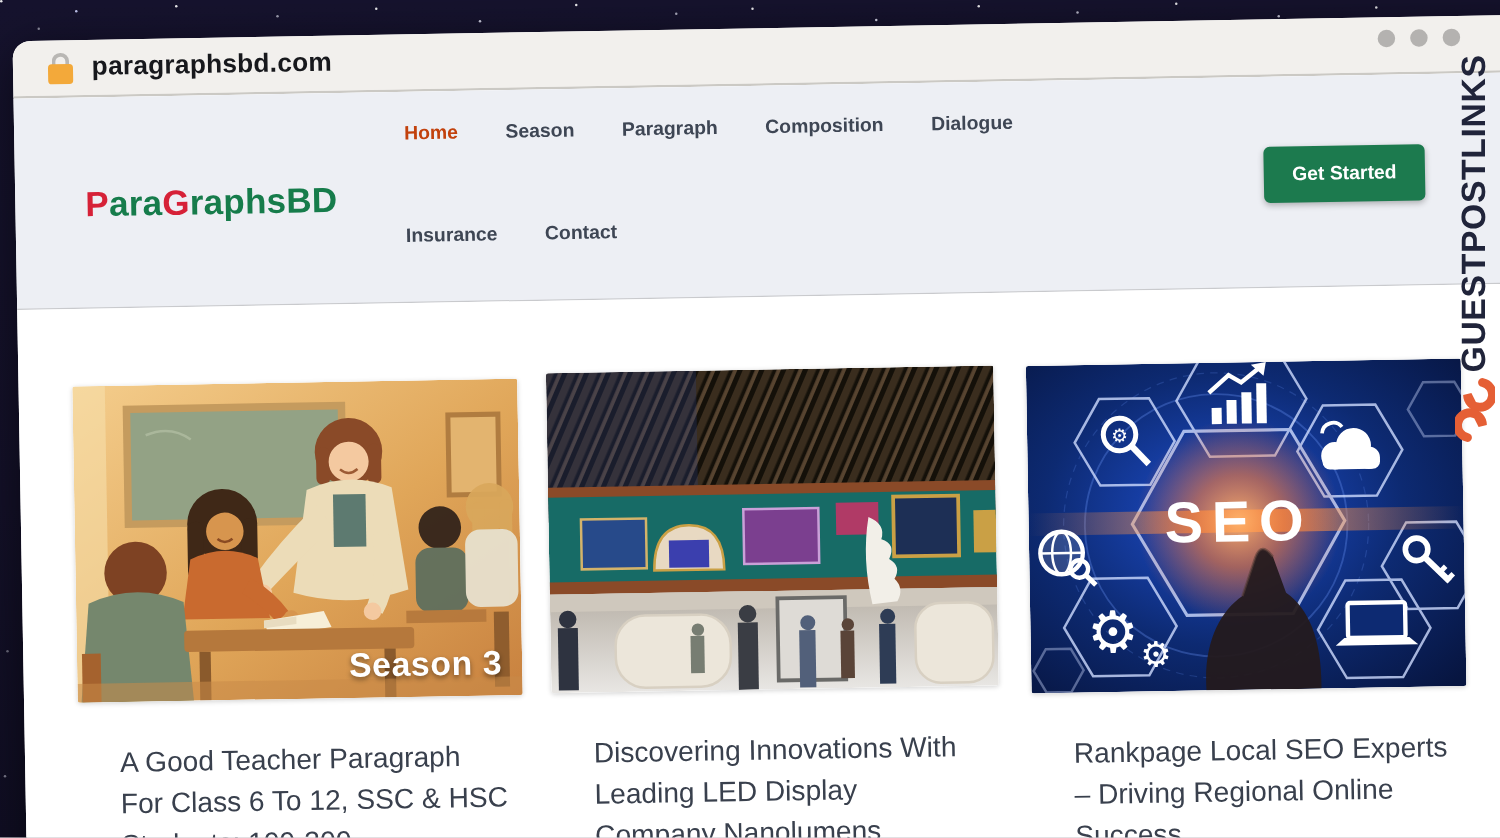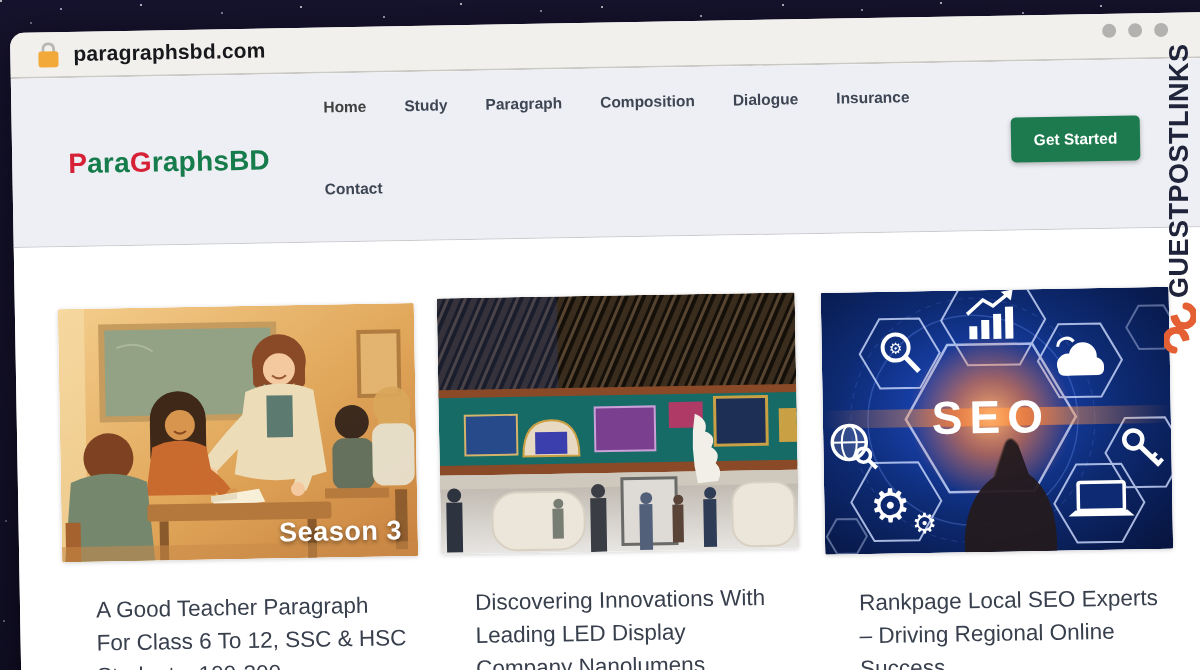--- a/index.html
+++ b/index.html
@@ -34,21 +34,21 @@
   .url{margin-left:15px;font-size:21px;font-weight:700;color:#17181c;letter-spacing:.2px;}
   .dots{margin-left:auto;margin-right:72px;display:flex;gap:12px;align-self:flex-start;margin-top:10px;}
   .dot{width:14px;height:14px;border-radius:50%;background:#b4b2b0;}
   
   .siteheader{position:relative;height:168px;background:#edeff4;border-bottom:1px solid #c9cacd;}
   .logo{position:absolute;left:56px;top:70px;font-size:28px;font-weight:800;letter-spacing:.2px;}
   .logo .red{color:#d62137;}
   .logo .green{color:#167c4b;}
   .mainnav{position:absolute;left:312px;top:24px;width:592px;display:flex;flex-wrap:wrap;column-gap:38px;row-gap:62px;}
   .navitem{font-size:15.5px;font-weight:700;color:#3e4654;cursor:pointer;line-height:20px;}
-  .navitem.active{color:#404040;}
+  .navitem.active{color:#c2410c;}
   .cta{
     position:absolute;left:999px;top:56px;width:129px;height:45px;
     background:#1c7a4e;color:#fff;font-size:15.5px;font-weight:700;
     display:flex;align-items:center;justify-content:center;border-radius:5px;
     box-shadow:0 2px 5px rgba(0,0,0,.28);cursor:pointer;font-family:"Liberation Sans",sans-serif;border:none;
   }
   
   .content{position:relative;background:#fff;height:566px;}
   .card{position:absolute;top:62px;width:356px;}
   .card-1{left:43px;}
@@ -93,21 +93,21 @@
       <div class="dot"></div>
     </div>
   </div>
 
   <div class="siteheader">
     <div class="logo">
       <span class="red">P</span><span class="green">ara</span><span class="red">G</span><span class="green">raphsBD</span>
     </div>
     <nav class="mainnav">
       <div class="navitem active">Home</div>
-      <div class="navitem">Study</div>
+      <div class="navitem">Season</div>
       <div class="navitem">Paragraph</div>
       <div class="navitem">Composition</div>
       <div class="navitem">Dialogue</div>
       <div class="navitem">Insurance</div>
       <div class="navitem">Contact</div>
     </nav>
     <button class="cta">Get Started</button>
   </div>
 
   <div class="content">

